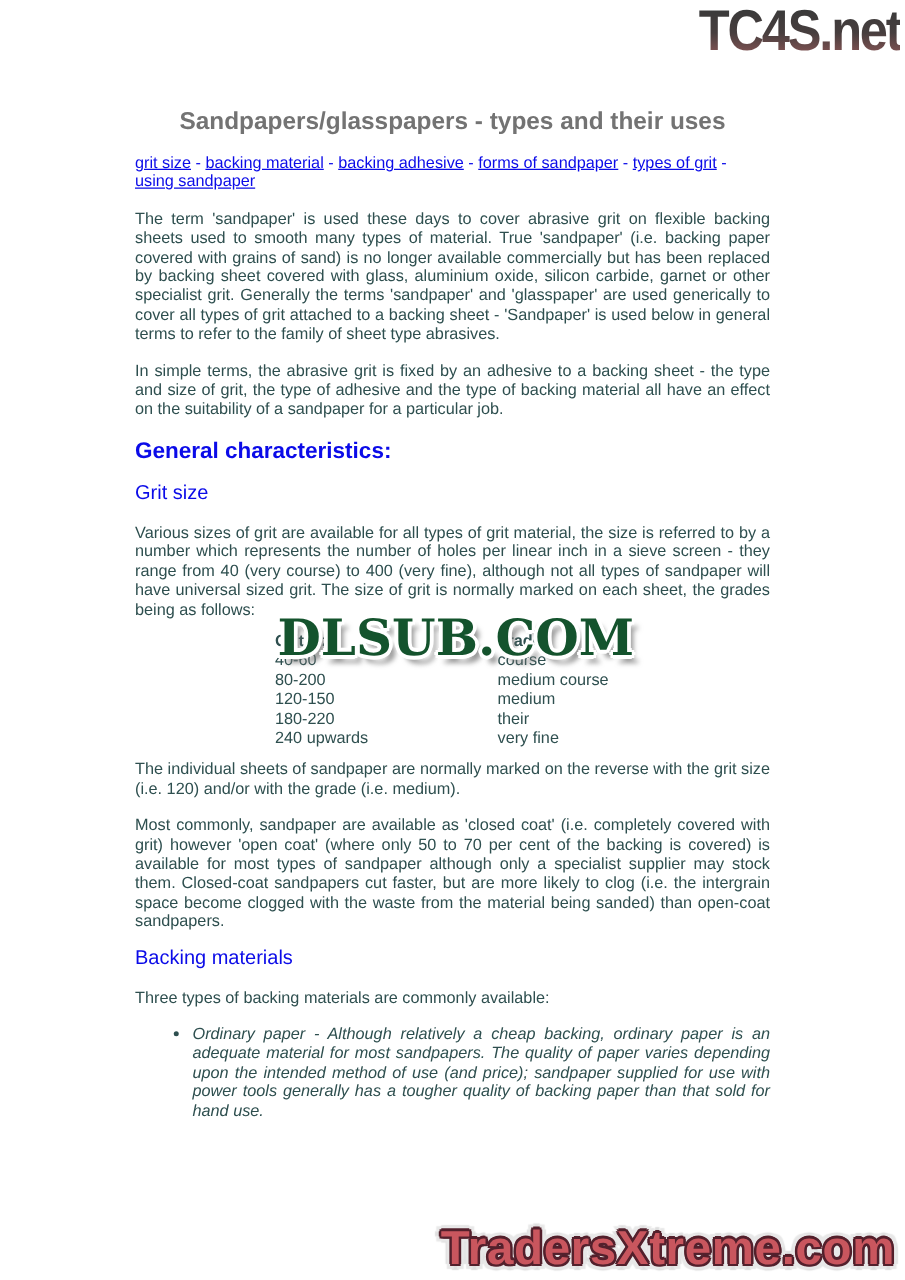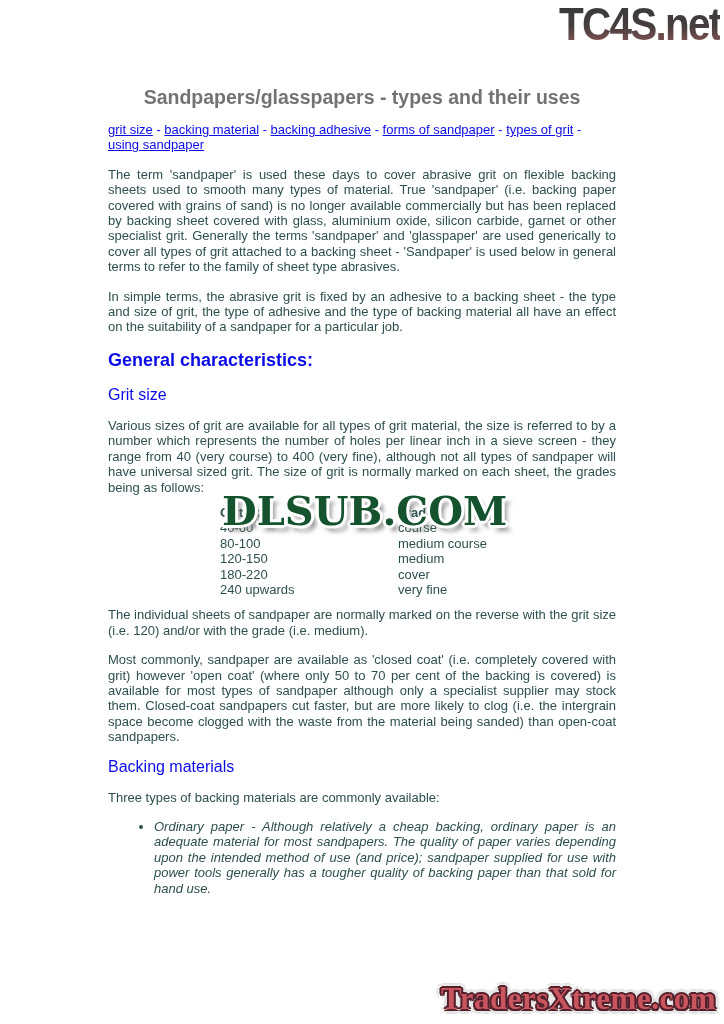--- a/index.html
+++ b/index.html
@@ -41,21 +41,21 @@
   .dlsub{position:absolute;left:222px;top:487px;width:278px;text-align:center;
          font-family:"DejaVu Serif", serif;font-weight:bold;font-size:40px;line-height:48px;
          color:#14532d;letter-spacing:0px;
          text-shadow:
            -2px -2px 0 #ffffff, 2px -2px 0 #ffffff, -2px 2px 0 #ffffff, 2px 2px 0 #ffffff,
            -3px 0 0 #ffffff, 3px 0 0 #ffffff, 0 -3px 0 #ffffff, 0 3px 0 #ffffff,
            5px 6px 4px rgba(120,120,120,0.75);}
 
   
   .traders{position:absolute;top:982px;right:8px;
-         font-family:Liberation Serif, serif;font-weight:bold;font-size:31px;line-height:34px;
+         font-family:Liberation Sans, sans-serif;font-weight:bold;font-size:38px;line-height:34px;
          color:#c9565e;letter-spacing:0.5px;
          text-shadow:
            -1.5px -1.5px 0 #53202c, 1.5px -1.5px 0 #53202c, -1.5px 1.5px 0 #53202c, 1.5px 1.5px 0 #53202c,
            -2px 0 0 #53202c, 2px 0 0 #53202c, 0 -2px 0 #53202c, 0 2px 0 #53202c,
            -4px -4px 1px #e8e8e8, 4px -4px 1px #e8e8e8, -4px 4px 1px #e8e8e8, 4px 4px 1px #e8e8e8,
            0 5px 1px #dedede, 5px 0 1px #dedede, -5px 0 1px #dedede, 0 -5px 1px #dedede;}
 </style>
 </head>
 <body>
 
@@ -83,30 +83,30 @@
     <div class="gtable">
       <div class="grow">
         <div class="gcell1 ghead">Grit size</div>
         <div class="gcell2 ghead">grade</div>
       </div>
       <div class="grow">
         <div class="gcell1">40-60</div>
         <div class="gcell2">course</div>
       </div>
       <div class="grow">
-        <div class="gcell1">80-100</div>
+        <div class="gcell1">80-200</div>
         <div class="gcell2">medium course</div>
       </div>
       <div class="grow">
         <div class="gcell1">120-150</div>
         <div class="gcell2">medium</div>
       </div>
       <div class="grow">
         <div class="gcell1">180-220</div>
-        <div class="gcell2">cover</div>
+        <div class="gcell2">their</div>
       </div>
       <div class="grow">
         <div class="gcell1">240 upwards</div>
         <div class="gcell2">very fine</div>
       </div>
     </div>
 
     <p class="body tight">The individual sheets of sandpaper are normally marked on the reverse with the grit size (i.e. 120) and/or with the grade (i.e. medium).</p>
     <p class="body">Most commonly, sandpaper are available as 'closed coat' (i.e. completely covered with grit) however 'open coat' (where only 50 to 70 per cent of the backing is covered) is available for most types of sandpaper although only a specialist supplier may stock them. Closed-coat sandpapers cut faster, but are more likely to clog (i.e. the intergrain space become clogged with the waste from the material being sanded) than open-coat sandpapers.</p>
 

